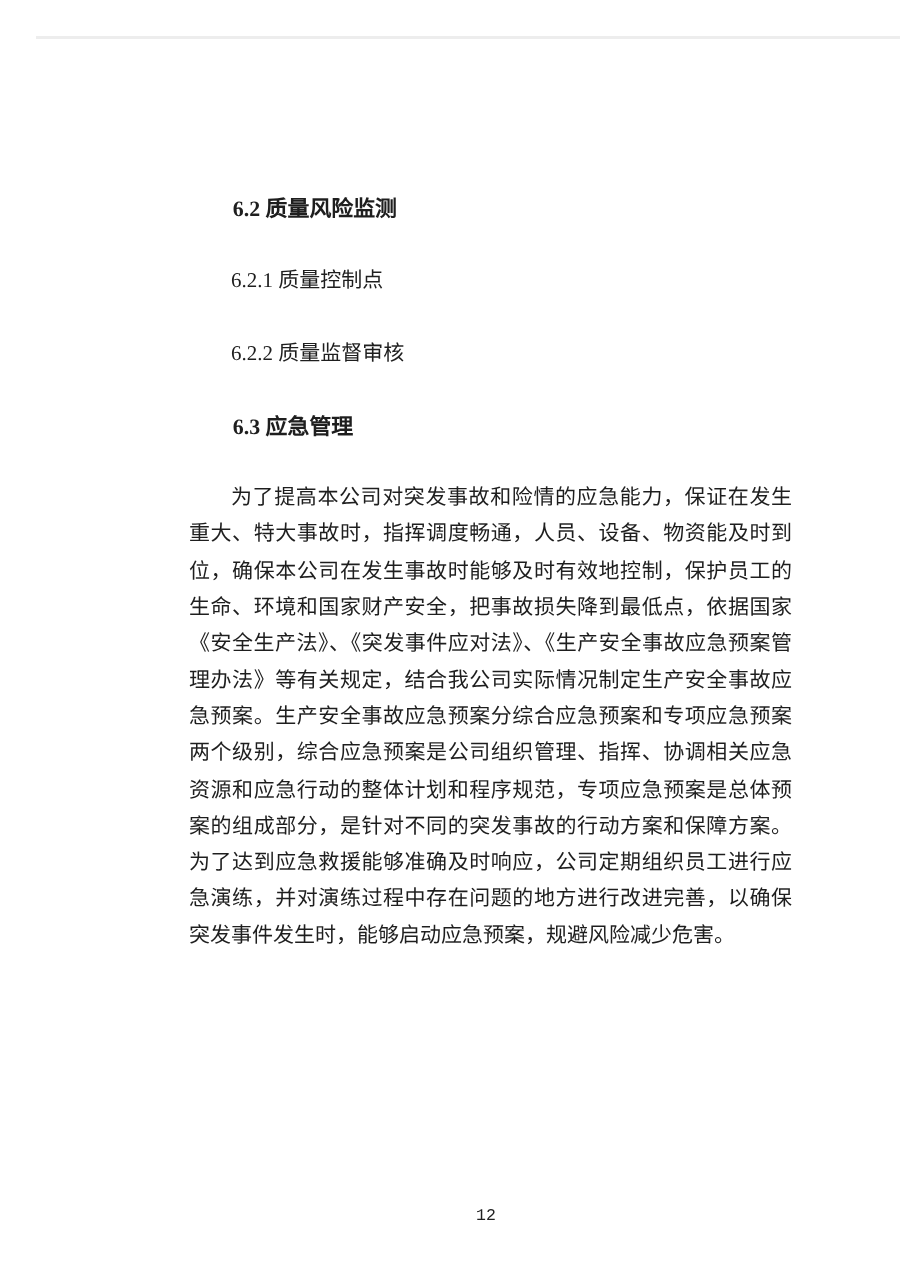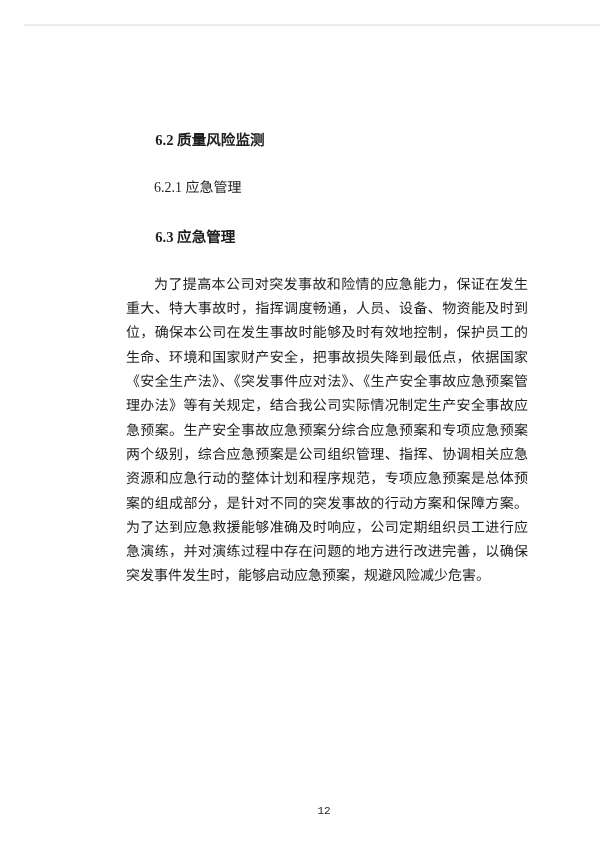--- a/index.html
+++ b/index.html
@@ -51,18 +51,19 @@
     color: #222222;
     font-family: Liberation Mono, monospace;
   }
 </style>
 </head>
 <body>
 
 <div class="page">
   <div class="content">
     <div class="blk heading-bold">6.2 质量风险监测</div>
-    <div class="blk heading">6.2.1 应急管理</div>
+    <div class="blk heading">6.2.1 质量控制点</div>
+    <div class="blk heading">6.2.2 质量监督审核</div>
     <div class="blk heading-bold">6.3 应急管理</div>
     <div class="blk paragraph">为了提高本公司对突发事故和险情的应急能力，保证在发生重大、特大事故时，指挥调度畅通，人员、设备、物资能及时到位，确保本公司在发生事故时能够及时有效地控制，保护员工的生命、环境和国家财产安全，把事故损失降到最低点，依据国家《安全生产法》、《突发事件应对法》、《生产安全事故应急预案管理办法》等有关规定，结合我公司实际情况制定生产安全事故应急预案。生产安全事故应急预案分综合应急预案和专项应急预案两个级别，综合应急预案是公司组织管理、指挥、协调相关应急资源和应急行动的整体计划和程序规范，专项应急预案是总体预案的组成部分，是针对不同的突发事故的行动方案和保障方案。为了达到应急救援能够准确及时响应，公司定期组织员工进行应急演练，并对演练过程中存在问题的地方进行改进完善，以确保突发事件发生时，能够启动应急预案，规避风险减少危害。</div>
   </div>
   <div class="pagenum">12</div>
 </div>
 
 </body></html>

